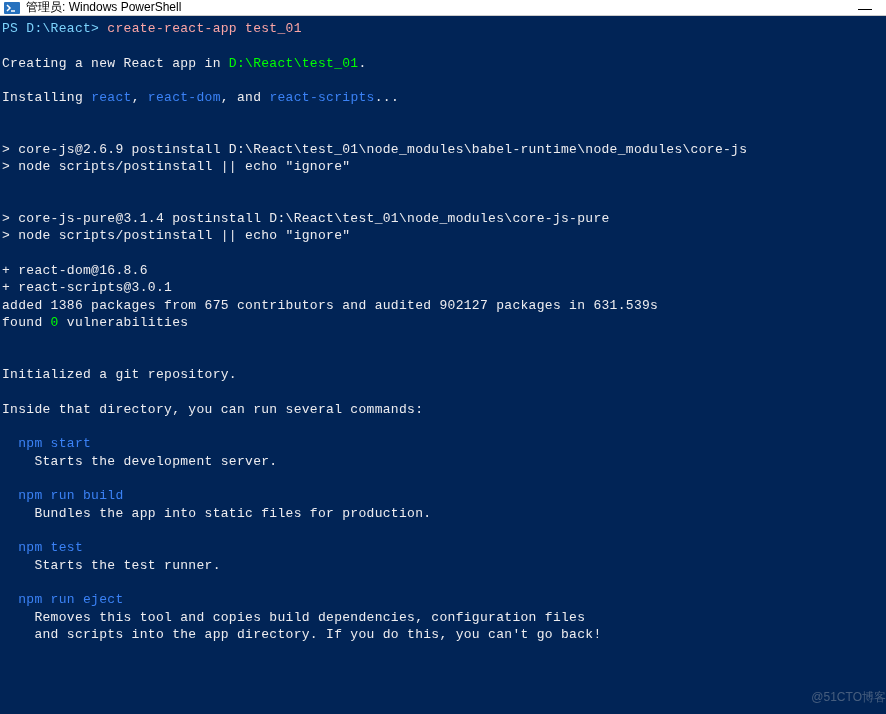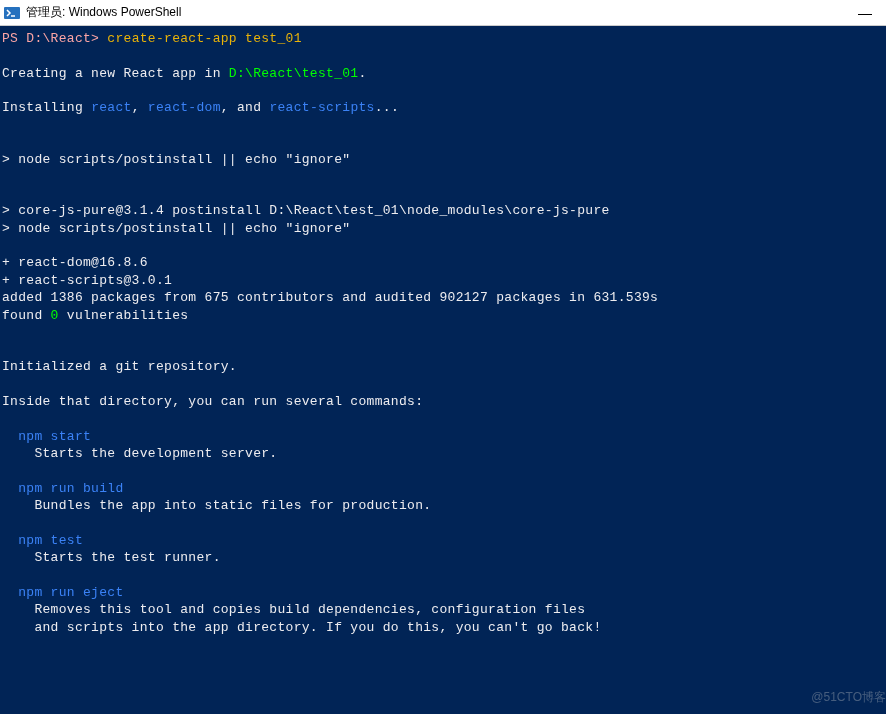--- a/index.html
+++ b/index.html
@@ -11,21 +11,21 @@
       width: 886px;
       height: 714px;
       font-family: Consolas, 'Courier New', monospace;
       font-size: 13px;
       background: #012456;
       overflow: hidden;
       position: relative;
     }
     .title-bar {
       background: #ffffff;
-      height: 26px;
+      height: 16px;
       display: flex;
       align-items: center;
       padding: 0 4px;
       border-bottom: 1px solid #ccc;
     }
     .title-icon {
       width: 16px;
       height: 16px;
       margin-right: 6px;
       display: flex;
@@ -51,22 +51,22 @@
       line-height: 1.35;
       font-size: 13px;
       letter-spacing: 0.3px;
       height: calc(100% - 28px);
       overflow: hidden;
     }
     .line {
       white-space: pre;
       min-height: 17px;
     }
-    .prompt { color: #fca5a5; margin-top: 13px; }
-    .cmd { color: #eab308; }
+    .prompt { color: #7dd3fc; margin-top: 13px; }
+    .cmd { color: #fca5a5; }
     .path { color: #00ff00; }
     .cyan { color: #3b82f6; }
     .green-num { color: #00ff00; }
     .watermark {
       position: absolute;
       right: 0;
       bottom: 8px;
       color: rgba(200,200,200,0.35);
       font-family: 'Segoe UI', sans-serif;
       font-size: 12px;
@@ -88,20 +88,21 @@
 </div>
 
 <div class="terminal">
   <div class="line"><span class="prompt">PS D:\React&gt; </span><span class="cmd">create-react-app test_01</span></div>
   <div class="line"></div>
   <div class="line"><span>Creating a new React app in </span><span class="path">D:\React\test_01</span><span>.</span></div>
   <div class="line"></div>
   <div class="line"><span>Installing </span><span class="cyan">react</span><span>, </span><span class="cyan">react-dom</span><span>, and </span><span class="cyan">react-scripts</span><span>...</span></div>
   <div class="line"></div>
   <div class="line"></div>
+  <div class="line">&gt; core-js@2.6.9 postinstall D:\React\test_01\node_modules\babel-runtime\node_modules\core-js</div>
   <div class="line">&gt; node scripts/postinstall || echo "ignore"</div>
   <div class="line"></div>
   <div class="line"></div>
   <div class="line">&gt; core-js-pure@3.1.4 postinstall D:\React\test_01\node_modules\core-js-pure</div>
   <div class="line">&gt; node scripts/postinstall || echo "ignore"</div>
   <div class="line"></div>
   <div class="line">+ react-dom@16.8.6</div>
   <div class="line">+ react-scripts@3.0.1</div>
   <div class="line">added 1386 packages from 675 contributors and audited 902127 packages in 631.539s</div>
   <div class="line"><span>found </span><span class="green-num">0</span><span> vulnerabilities</span></div>

